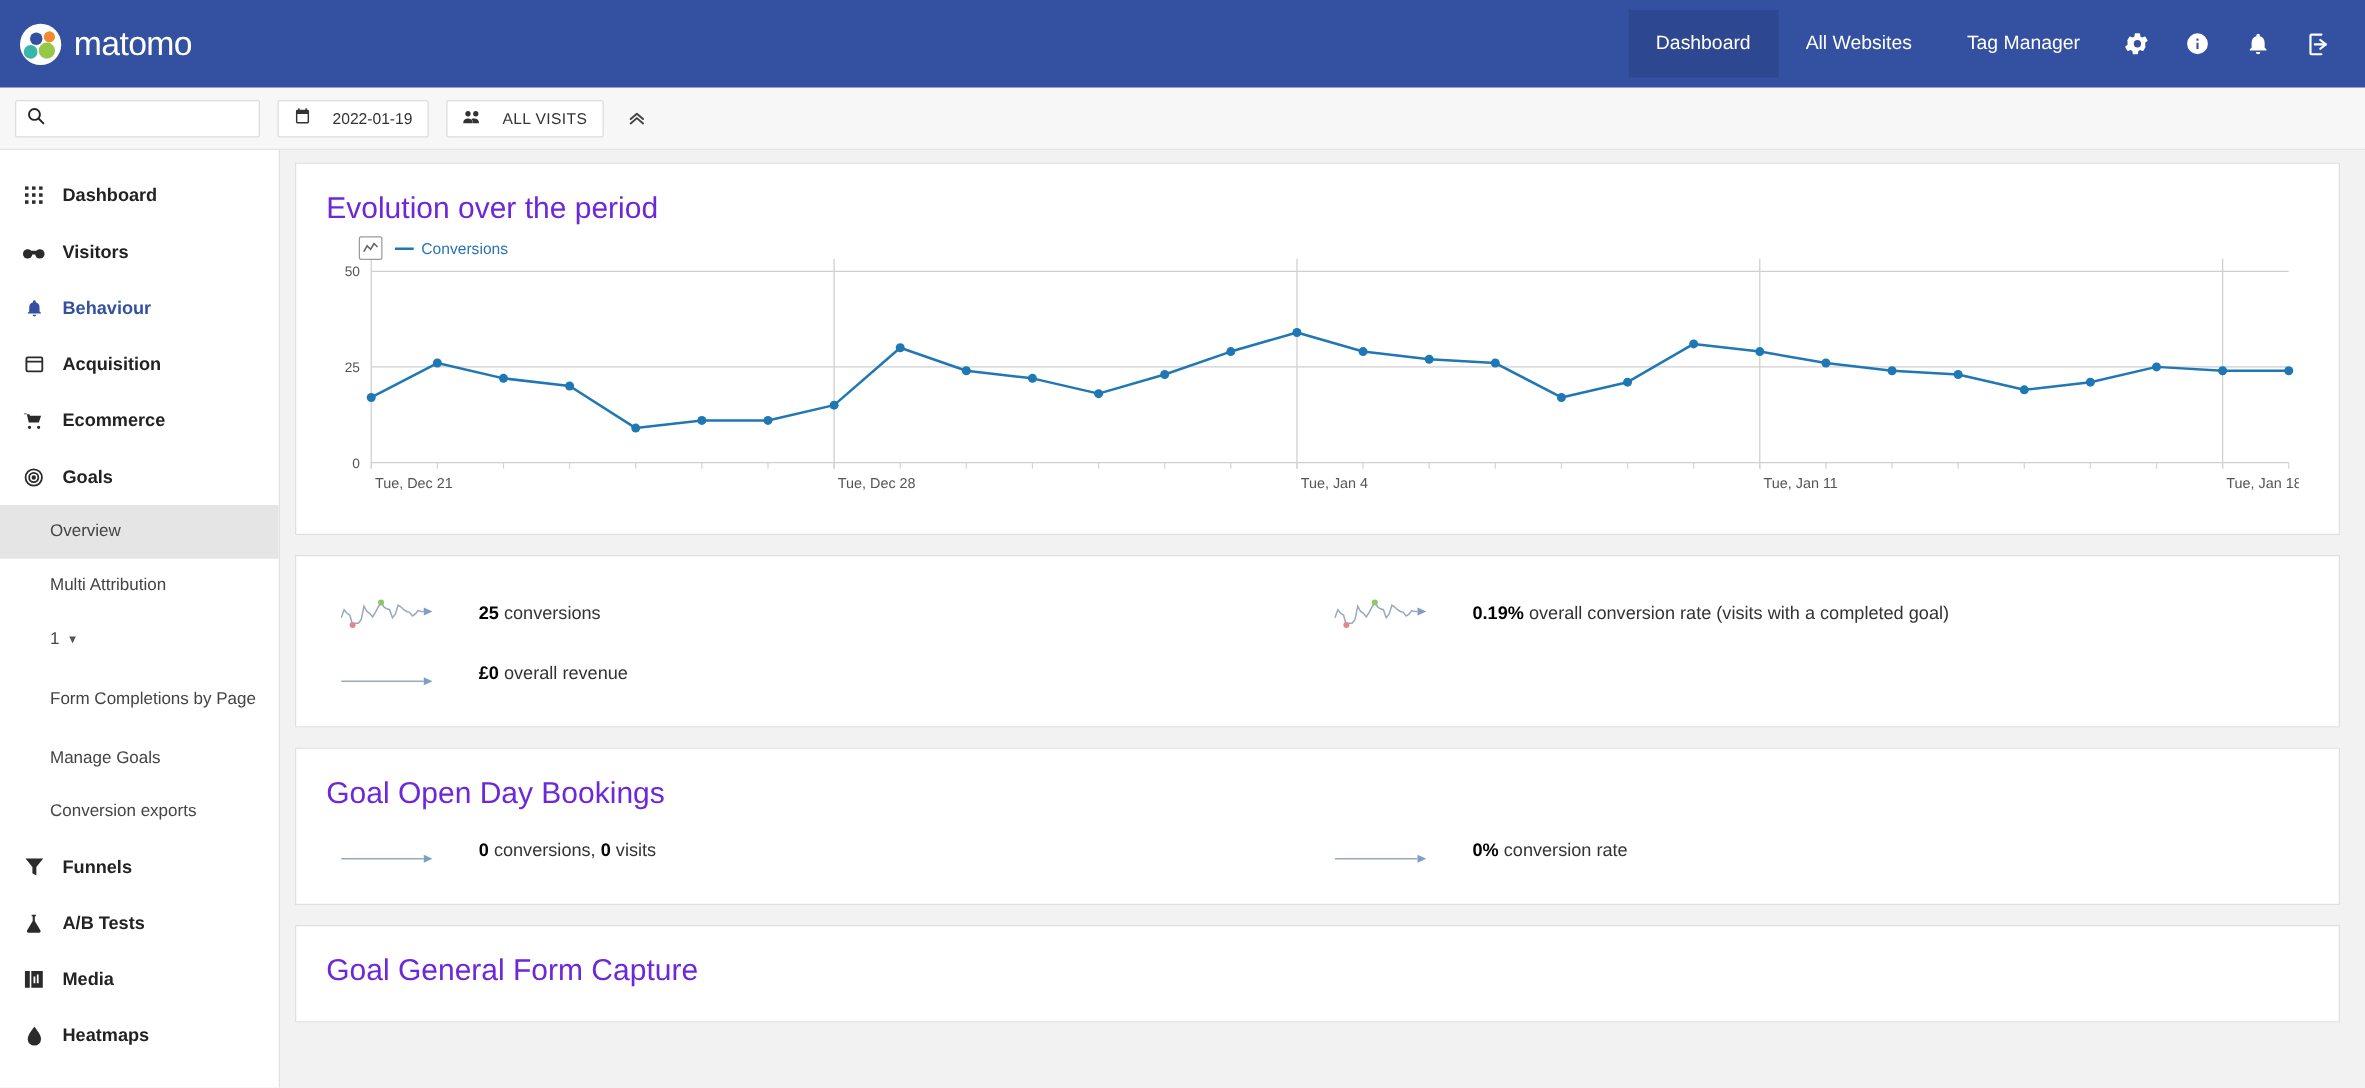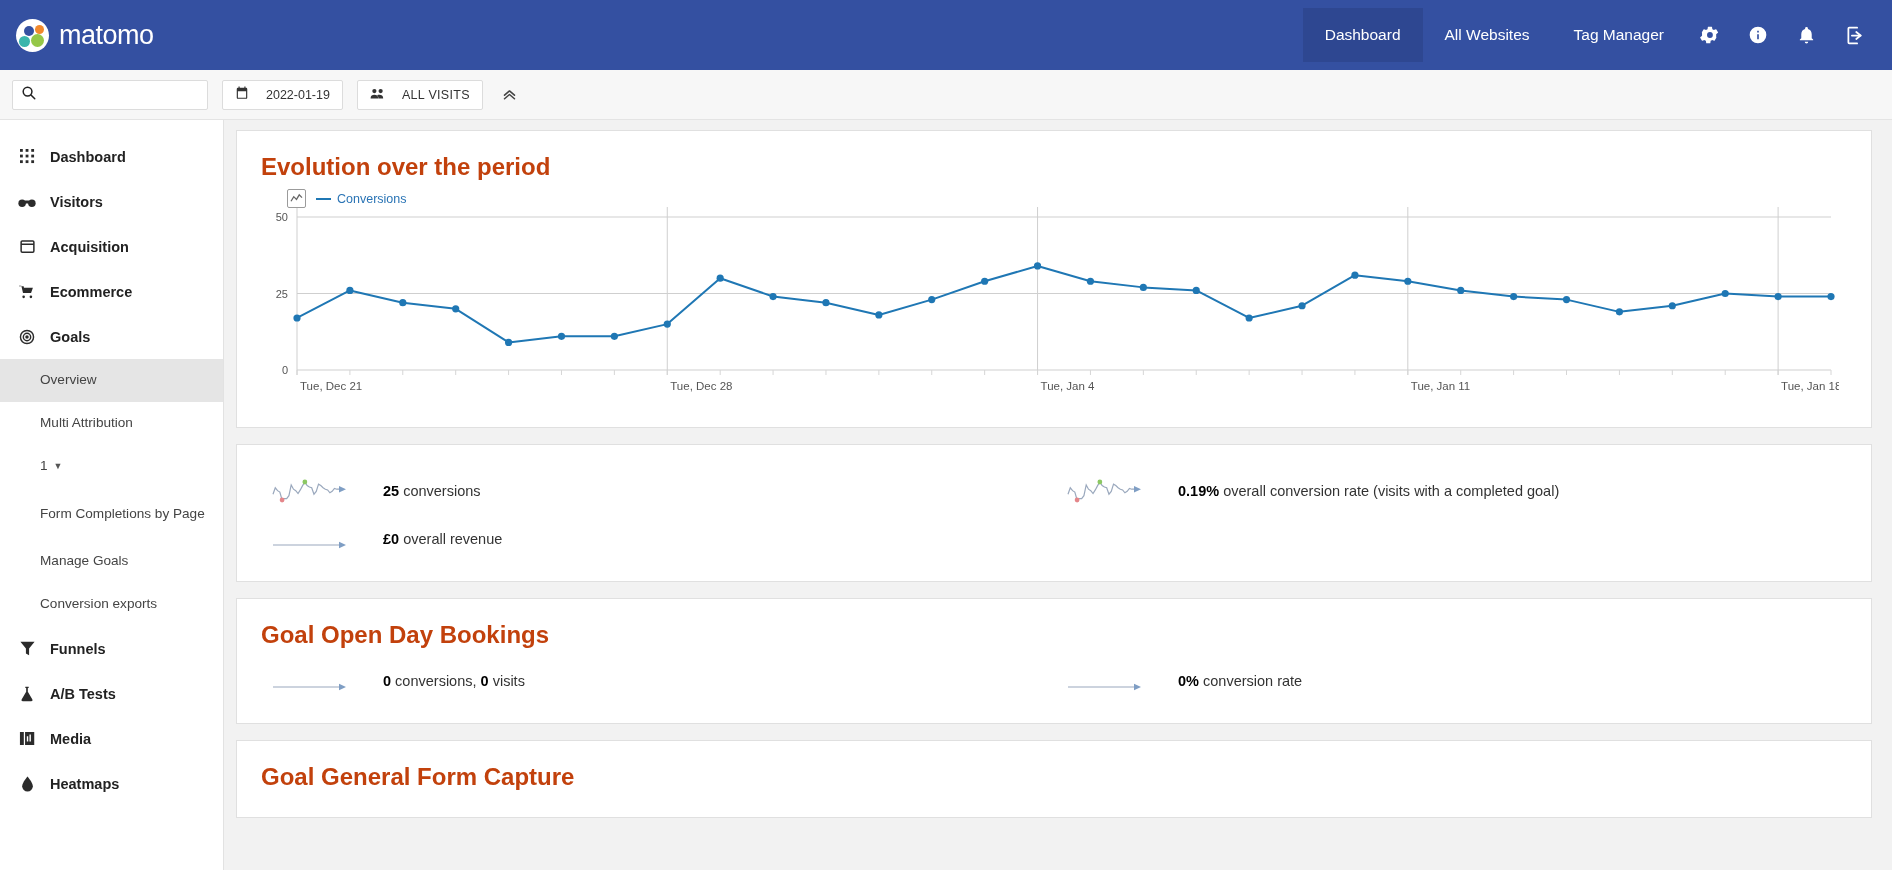--- a/index.html
+++ b/index.html
@@ -91,21 +91,21 @@
 
   
   .main {
     flex:1; padding:10px 20px 0 12px; overflow:hidden;
   }
   .card {
     background:#fff; border:1px solid #e0e0e0; margin-bottom:16px;
     padding:22px 22px 18px 22px;
   }
   .card-title {
-    font-size:24px; font-weight:700; color:#c2410c; margin:0 0 8px 2px;
+    font-size:24px; font-weight:400; color:#6d28d9; margin:0 0 8px 2px;
   }
 
   
   .chart-area { position:relative; height:220px; margin-top:4px; }
   .chart-legend {
     position:absolute; left:28px; top:0px; display:flex; align-items:center; gap:10px; z-index:3;
   }
   .legend-icon {
     width:19px; height:19px; border:1px solid #9b9b9b; border-radius:2px;
     display:flex; align-items:center; justify-content:center; background:#fff;
@@ -234,20 +234,28 @@
       <span class="mi-icon">
         <svg width="18" height="12" viewBox="0 0 24 16" fill="currentColor">
           <circle cx="5.5" cy="9.5" r="5"></circle>
             <circle cx="18.5" cy="9.5" r="5"></circle>
           <rect x="9" y="6" width="6" height="4" rx="1"></rect>
         </svg>
       </span>
       <span>Visitors</span>
     </div>
 
+    <div class="menu-item active">
+      <span class="mi-icon">
+        <svg width="15" height="16" viewBox="0 0 24 24" fill="currentColor">
+          <path d="M12 22a2.2 2.2 0 0 0 2.2-2.2H9.8A2.2 2.2 0 0 0 12 22zm6.6-6.6v-5.1c0-3.2-1.8-5.9-4.8-6.6v-.7a1.8 1.8 0 1 0-3.6 0v.7c-3 .7-4.8 3.4-4.8 6.6v5.1L3.6 17v1.1h16.8V17l-1.8-1.6z"></path>
+        </svg>
+      </span>
+      <span>Behaviour</span>
+    </div>
 
     <div class="menu-item">
       <span class="mi-icon">
         <svg width="15" height="15" viewBox="0 0 20 20" fill="none" stroke="currentColor" stroke-width="2">
           <rect x="1.5" y="2.5" width="17" height="15" rx="1.5"></rect>
             <line x1="1.5" y1="7" x2="18.5" y2="7"></line>
         </svg>
       </span>
       <span>Acquisition</span>
     </div>

